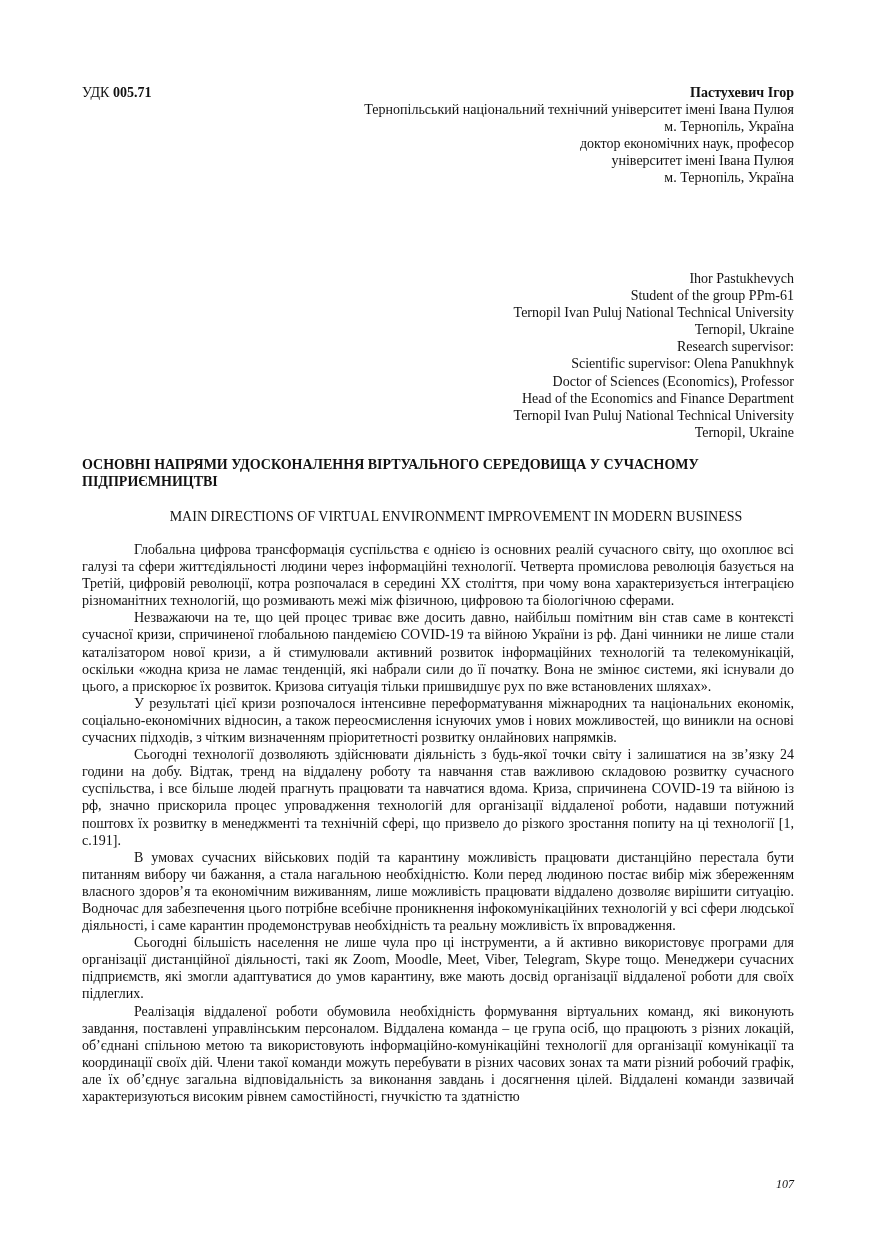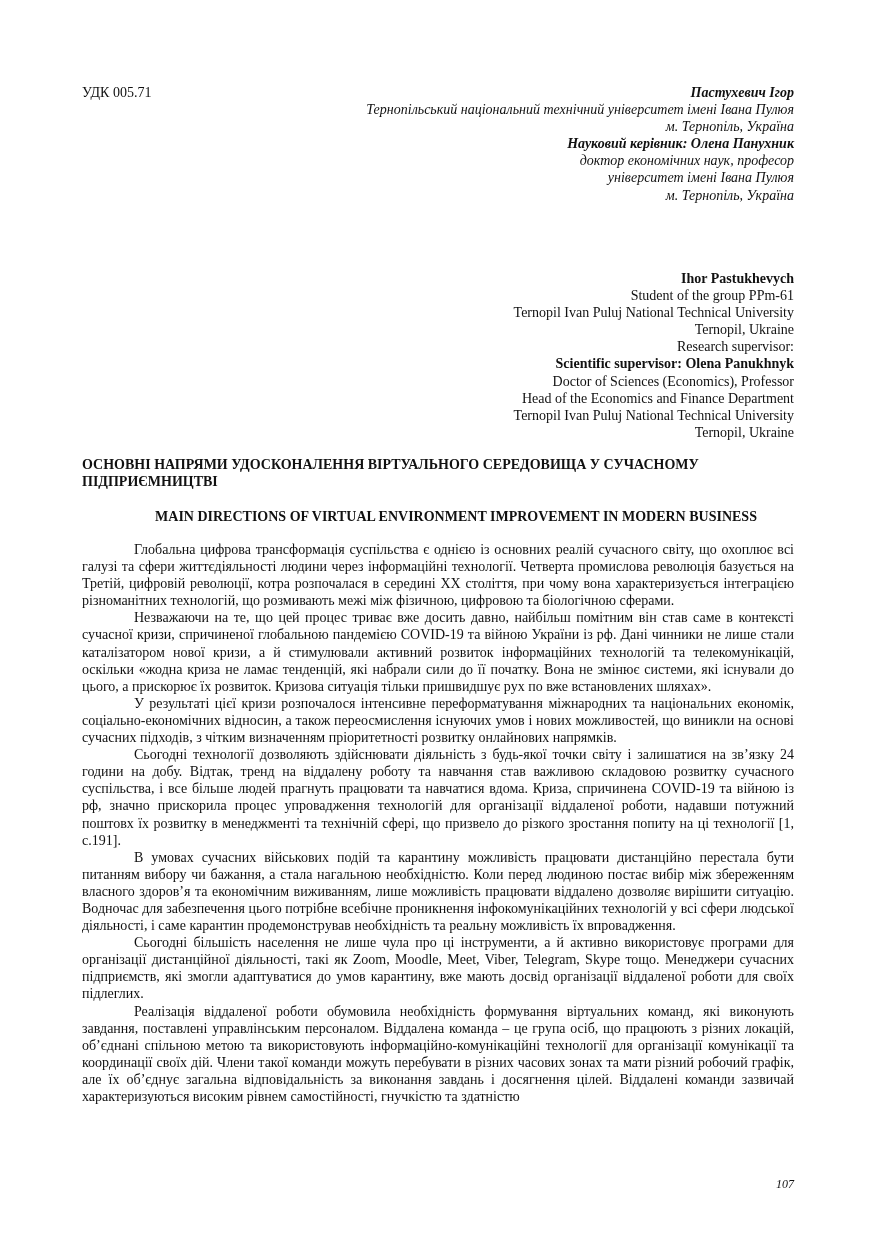--- a/index.html
+++ b/index.html
@@ -3,45 +3,44 @@
 <meta charset="utf-8">
 <style>
   html, body { margin: 0; padding: 0; background: #ffffff; }
   body {
     width: 877px; height: 1240px; position: relative; overflow: hidden;
     font-family: "Liberation Serif", "DejaVu Serif", serif;
     color: #111111;
   }
   .page { position: absolute; left: 82px; top: 0; width: 712px; }
   .udk { position: absolute; left: 0; top: 84px; font-size: 14px; line-height: 17px; }
-  .udk b { font-weight: normal; }
-  .authors { position: absolute; right: 0; top: 84px; width: 600px; text-align: right; font-size: 14px; line-height: 17.1px; font-style: italic; }
+  .udk b { font-weight: bold; }
+  .authors { position: absolute; right: 0; top: 84px; width: 600px; text-align: right; font-size: 14px; line-height: 17.1px; }
   .authors .bold { font-weight: bold; }
   .en-block { position: absolute; right: 0; top: 270px; width: 600px; text-align: right; font-size: 14px; line-height: 17.1px; }
-  .en-block .bold { font-weight: bold; }
+  .en-block .bold { font-weight: normal; }
   .title-ua { position: absolute; left: 0; top: 456px; width: 712px; font-weight: bold; font-size: 14px; line-height: 17px; }
-  .title-en { position: absolute; left: 0; top: 508px; width: 712px; text-align: center; font-weight: bold; font-size: 14px; line-height: 17px; padding-left: 36px; box-sizing: border-box; }
+  .title-en { position: absolute; left: 0; top: 508px; width: 712px; text-align: center; font-weight: normal; font-size: 14px; line-height: 17px; padding-left: 36px; box-sizing: border-box; }
   .body { position: absolute; left: 0; top: 541px; width: 712px; font-size: 14px; line-height: 17.1px; text-align: justify; }
   .body p { margin: 0; text-indent: 52px; }
   .page-num { position: absolute; right: 0; top: 1176px; font-size: 12px; line-height: 17px; font-style: italic; }
 </style>
 </head>
 <body>
 
 <div class="page">
   <div class="udk">
     <span>УДК</span>
     <b>005.71</b>
   </div>
 
   <div class="authors">
     <div class="bold">Пастухевич Ігор</div>
     <div>Тернопільський національний технічний університет імені Івана Пулюя</div>
     <div>м. Тернопіль, Україна</div>
-    <div class="bold">Науковий керівник: Олена Панухник</div>
     <div>доктор економічних наук, професор</div>
     <div>університет імені Івана Пулюя</div>
     <div>м. Тернопіль, Україна</div>
   </div>
 
   <div class="en-block">
     <div class="bold">Ihor Pastukhevych</div>
     <div>Student of the group PPm-61</div>
     <div>Ternopil Ivan Puluj National Technical University</div>
     <div>Ternopil, Ukraine</div>

